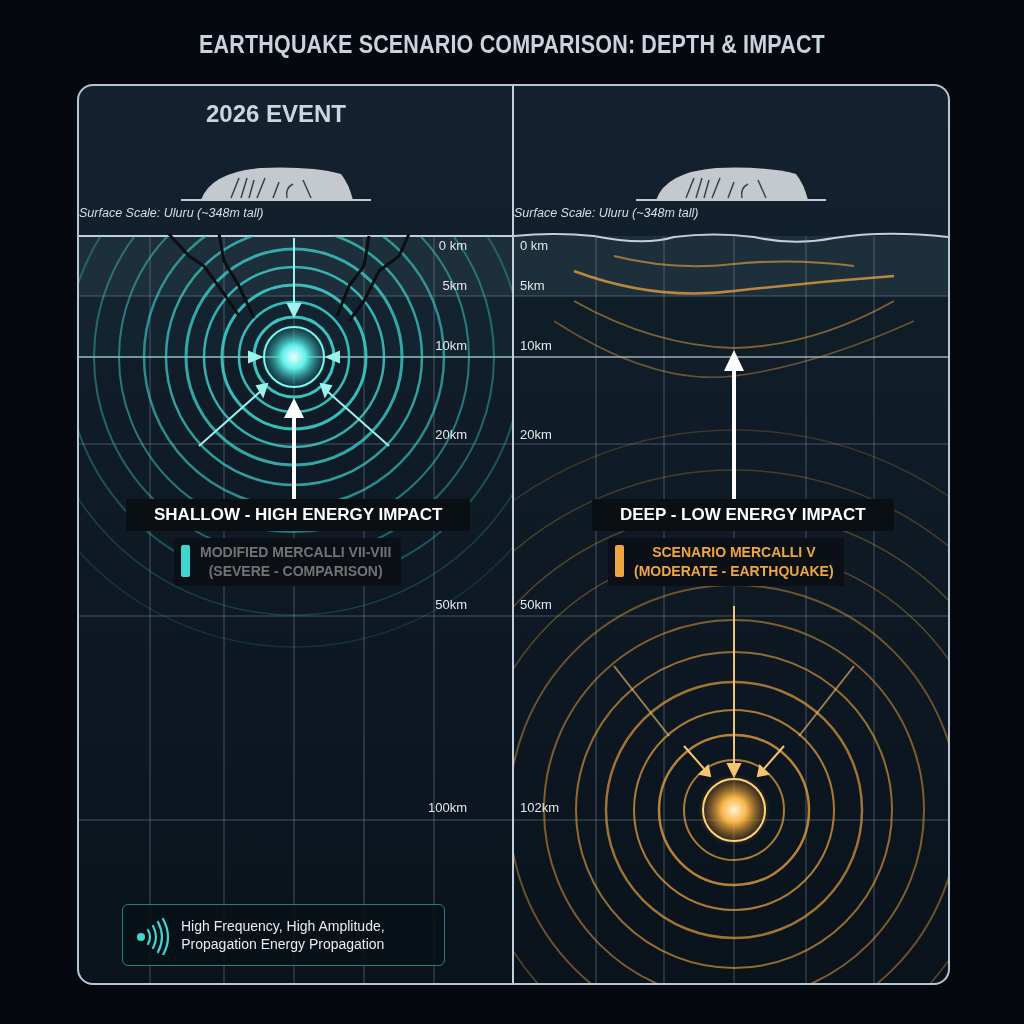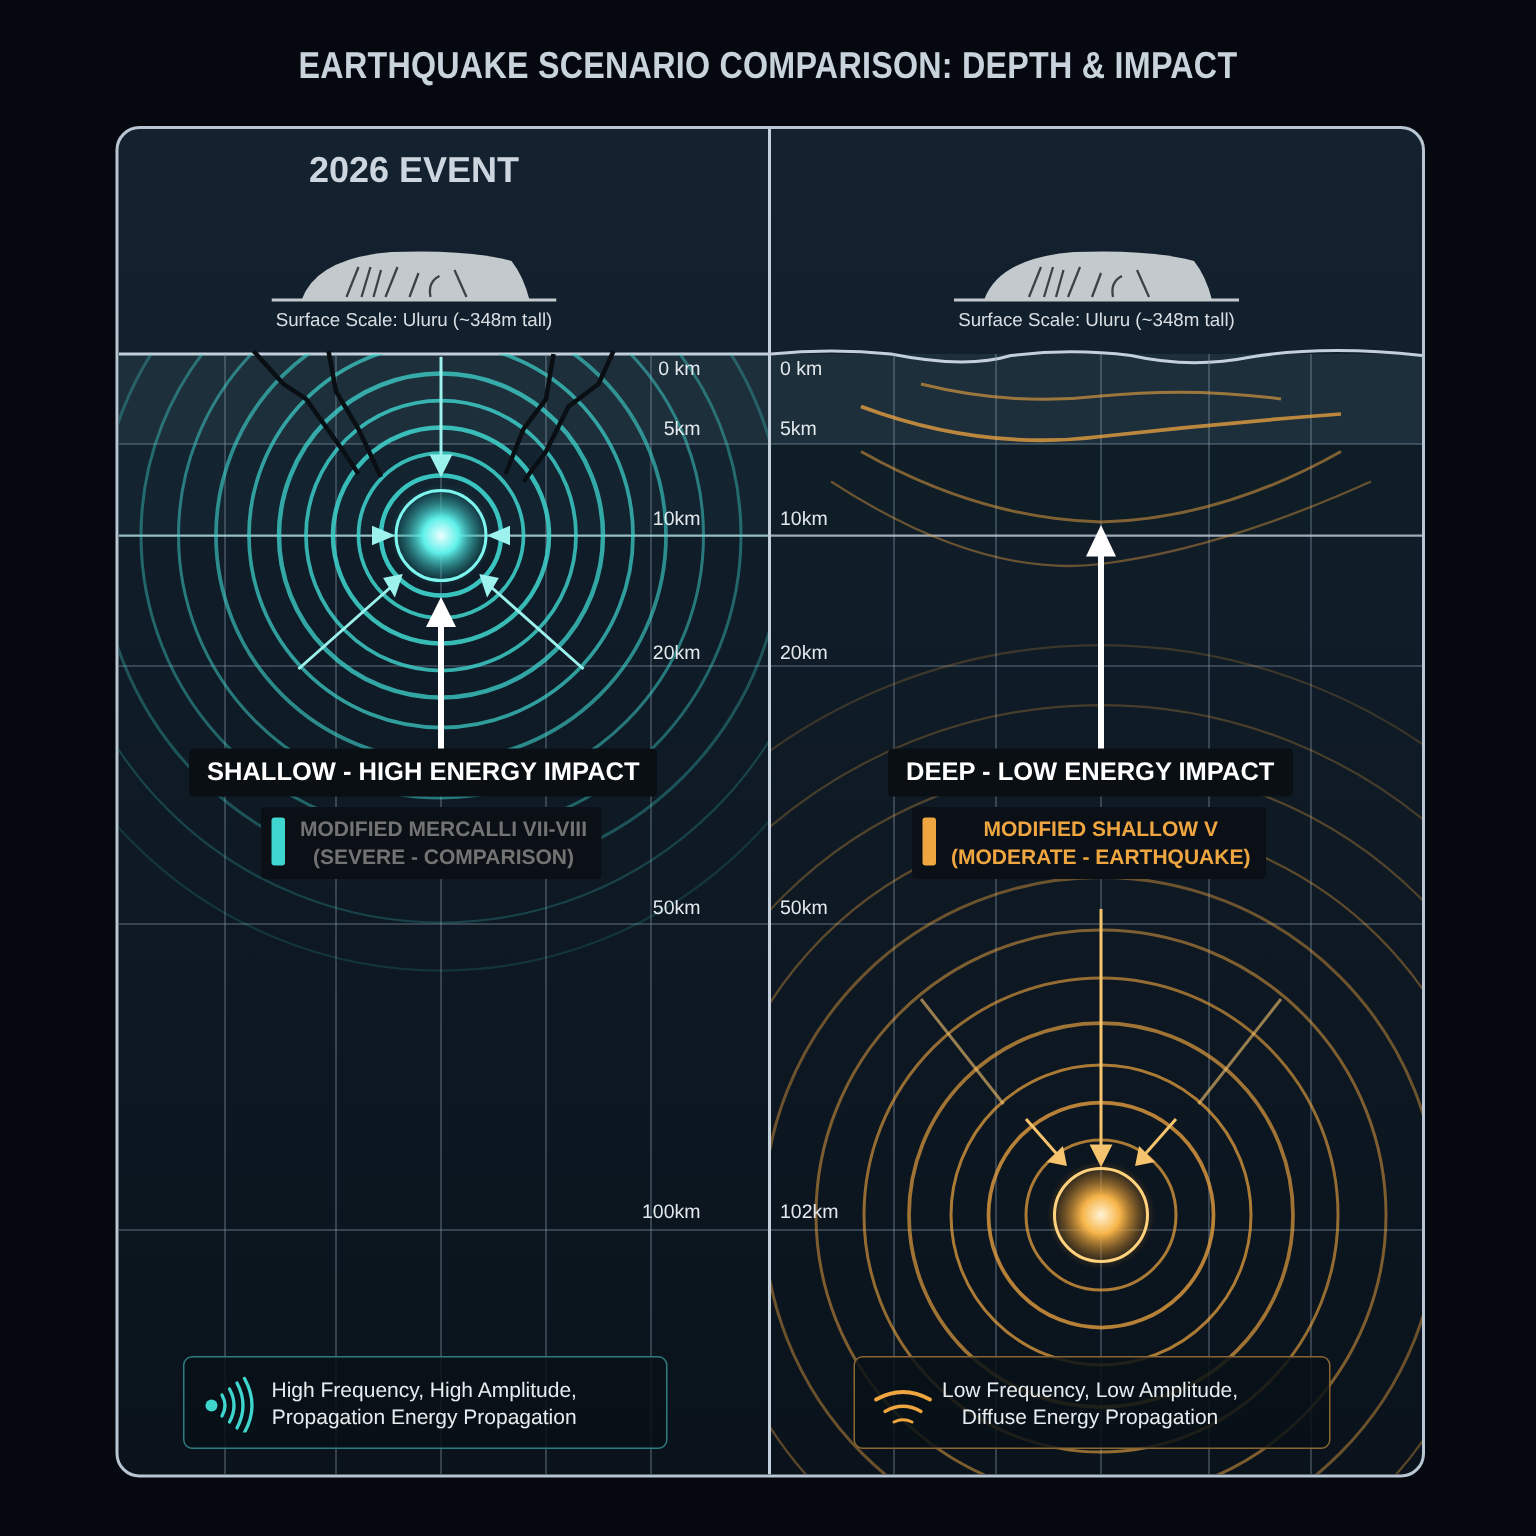--- a/index.html
+++ b/index.html
@@ -5,26 +5,26 @@
   html,body{margin:0;padding:0;}
   body{width:1024px;height:1024px;background:#05090f;overflow:hidden;position:relative;font-family:"Liberation Sans",sans-serif;}
   .title{position:absolute;left:0;top:30px;width:1024px;text-align:center;color:#c9d3dc;font-size:25px;font-weight:bold;letter-spacing:0.2px;transform:scaleX(0.86);}
   .frame{position:absolute;left:77px;top:84px;width:869px;height:897px;border:2px solid #b8c6d3;border-radius:16px;overflow:hidden;background:linear-gradient(180deg,#142230 0%,#0f1b26 40%,#0a131c 100%);}
   .divider{position:absolute;left:433px;top:0;width:2px;height:100%;background:#c3cfdb;z-index:5;}
   .panel{position:absolute;top:0;height:100%;}
   .panel.left{left:0;width:394px;}
   .panel.right{left:435px;width:434px;}
   .event-title{position:absolute;top:14px;width:100%;text-align:center;color:#cdd6de;font-size:24px;font-weight:bold;}
   .uluru{position:absolute;top:78px;left:50%;margin-left:-95px;width:190px;height:38px;}
-  .scale-label{position:absolute;top:120px;width:100%;text-align:center;color:#d9dee3;font-size:12.5px;}
+  .scale-label{position:absolute;top:120px;width:100%;text-align:left;color:#d9dee3;font-size:12.5px;font-style:italic;}
   .svg-layer{position:absolute;left:0;top:0;}
   .depth{position:absolute;color:#e3e8ec;font-size:13px;z-index:6;}
   .depth.l{right:6px;text-align:right;}
   .depth.r{left:6px;}
-  .impact{position:absolute;background:#0a0f14;color:#ffffff;font-weight:bold;font-size:17px;padding:6px 12px;border-radius:3px;z-index:6;white-space:nowrap;}
+  .impact{position:absolute;background:#0a0f14;color:#ffffff;font-weight:bold;font-size:17px;padding:6px 28px;border-radius:3px;z-index:6;white-space:nowrap;}
   .mmi{position:absolute;background:#0a1016;border-radius:3px;z-index:6;padding:5px 10px 5px 26px;font-weight:bold;font-size:14px;line-height:19px;text-align:center;}
   .mmi .bar{position:absolute;left:7px;top:7px;width:9px;height:32px;border-radius:2px;}
   .legend{position:absolute;top:818px;height:60px;border-radius:6px;background:rgba(8,16,22,0.85);z-index:6;}
   .legend .txt{position:absolute;left:58px;top:12px;color:#e8ecef;font-size:14px;line-height:18px;text-align:center;}
   .legend .ico{position:absolute;left:10px;top:12px;width:44px;height:38px;}
 </style>
 </head>
 <body>
 
 <div class="title">EARTHQUAKE SCENARIO COMPARISON: DEPTH &amp; IMPACT</div>
@@ -232,31 +232,18 @@
     <div class="depth r" style="top:152px">0 km</div>
     <div class="depth r" style="top:192px">5km</div>
     <div class="depth r" style="top:252px">10km</div>
     <div class="depth r" style="top:341px">20km</div>
     <div class="depth r" style="top:511px">50km</div>
     <div class="depth r" style="top:714px">102km</div>
 
     <div class="impact" style="left:78px;top:413px">DEEP - LOW ENERGY IMPACT</div>
     <div class="mmi" style="left:94px;top:452px;color:#f0a640">
       <span class="bar" style="background:#f0a640"></span>
-      <div>MODIFIED SHALLOW V</div>
+      <div>SCENARIO MERCALLI V</div>
       <div>(MODERATE - EARTHQUAKE)</div>
     </div>
 
-    <div class="legend" style="left:55px;width:316px;border:1px solid #8a6634">
-      <svg class="ico" viewBox="0 0 44 38">
-        <g fill="none" stroke="#f0a640" stroke-linecap="round">
-          <path d="M4 16 Q22 6 40 16" stroke-width="2.6"></path>
-          <path d="M10 24 Q22 17 34 24" stroke-width="2.2"></path>
-          <path d="M16 31 Q22 28 28 31" stroke-width="2"></path>
-        </g>
-      </svg>
-      <div class="txt">
-        <div>Low Frequency, Low Amplitude,</div>
-        <div>Diffuse Energy Propagation</div>
-      </div>
-    </div>
   </div>
 </div>
 
 </body></html>

